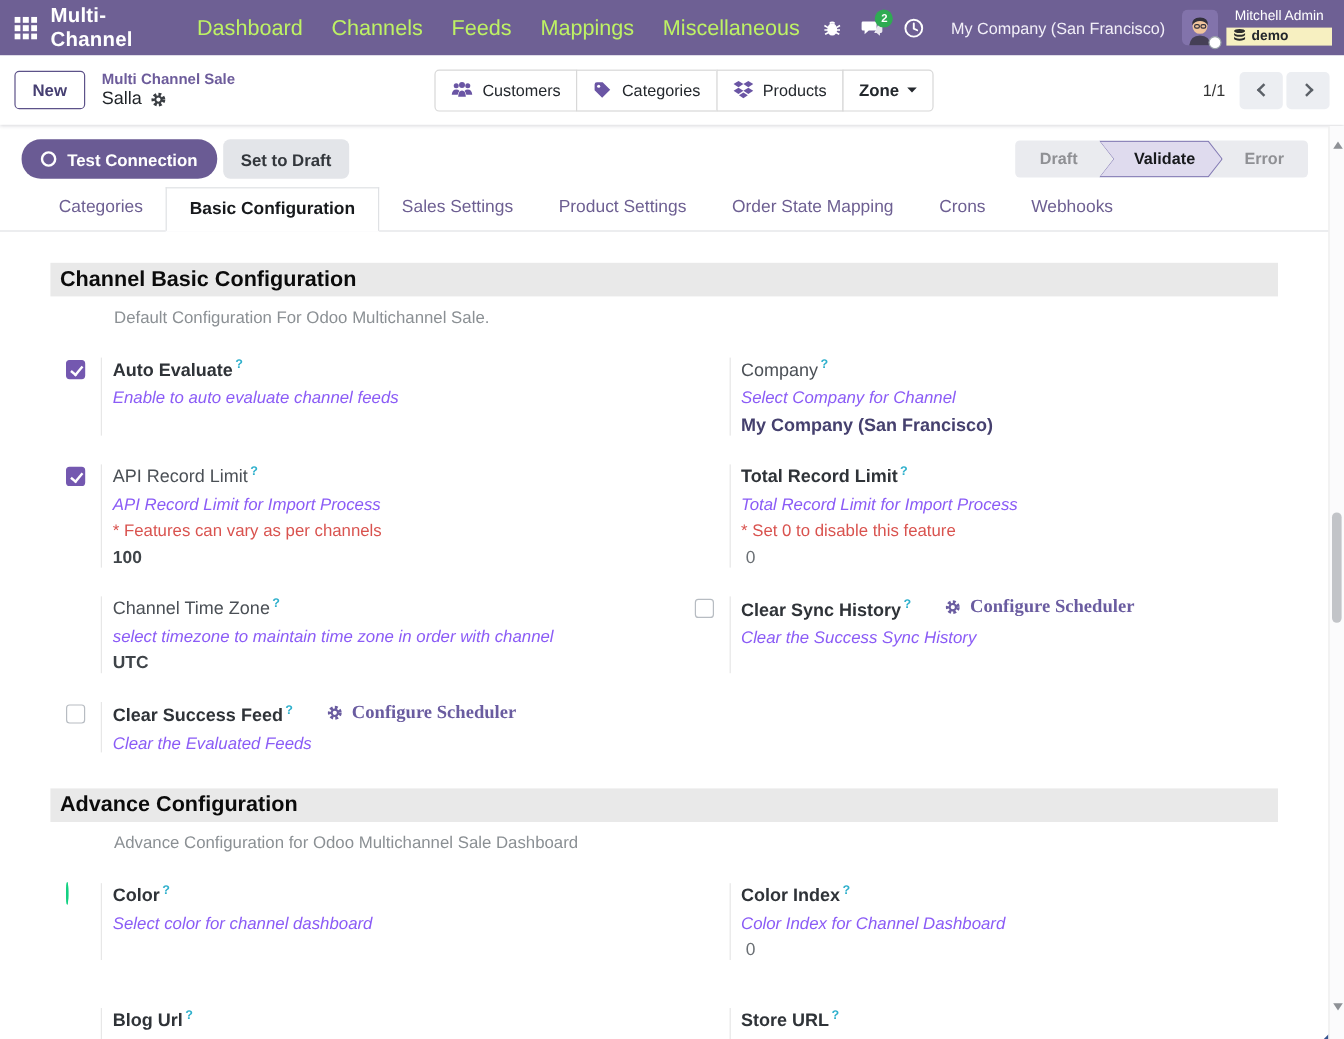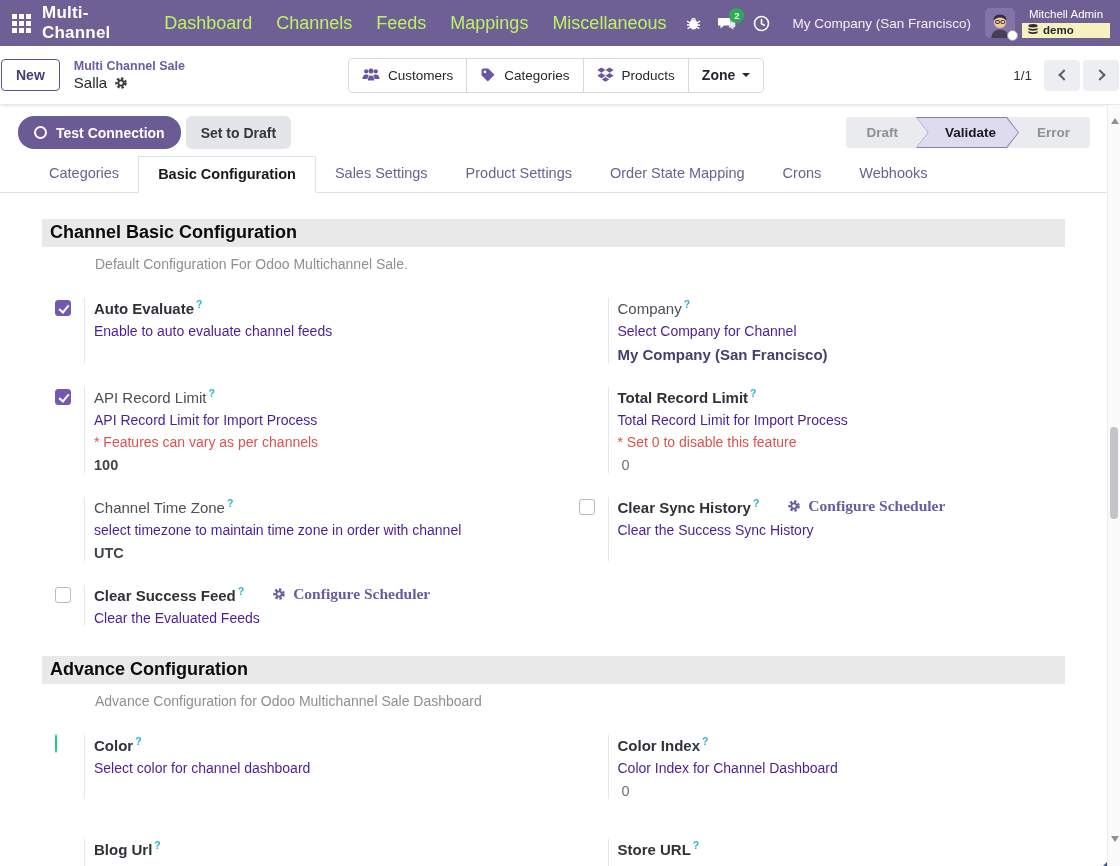--- a/index.html
+++ b/index.html
@@ -27,28 +27,28 @@
   .avatar-wrap { position:relative; width:30px; height:30px; flex:none; }
   .avatar-wrap svg { border-radius:5px; display:block; }
   .presence { position:absolute; right:-3px; bottom:-3px; width:11px; height:11px;
     background:#fff; border:1.5px solid #98a0a8; border-radius:50%; }
   .nv-user-col { display:flex; flex-direction:column; align-items:center; gap:2px; }
   .user-name { font-size:11.5px; color:#fff; line-height:1.1; }
   .db-badge { display:flex; align-items:center; gap:5px; background:#f7f0c1; color:#22262b;
     font-size:11.5px; font-weight:600; padding:1px 8px 2px 6px; min-width:88px; }
 
   
-  .cp { height:58px; background:#fff; display:flex; align-items:center; padding:0 1px;
+  .cp { height:58px; background:#fff; display:flex; align-items:center; padding:0 12px;
     box-shadow:0 1px 3px rgba(40,40,60,.18); position:relative; z-index:4; }
   .btn-new { background:#fff; border:1px solid #5d5289; color:#463f72; font-size:14px;
     font-weight:600; border-radius:4px; padding:7px 14px; cursor:pointer; }
   .bc { margin-left:14px; display:flex; flex-direction:column; gap:1px; }
   .bc-parent { color:#6d5c9b; font-size:12.5px; font-weight:600; cursor:pointer; }
   .bc-current { color:#1f2327; font-size:15px; display:flex; align-items:center; gap:7px; }
-  .cp-center { position:absolute; left:348px; display:flex; }
+  .cp-center { position:absolute; left:362px; display:flex; }
   .vbtn { display:flex; align-items:center; gap:8px; background:#fff; border:1px solid #d8d8d8;
     height:35px; padding:0 13px; font-size:13.5px; color:#24282d; margin-left:-1px; cursor:pointer; }
   .vbtn:first-child { border-radius:4px 0 0 4px; margin-left:0; }
   .vbtn.more { font-weight:600; border-radius:0 4px 4px 0; gap:7px; font-size:14px; }
   .caret-down { width:0; height:0; border:4px solid transparent; border-top-color:#24282d;
     margin-top:4px; }
   .pager { margin-left:auto; display:flex; align-items:center; gap:12px; }
   .pager-val { font-size:13.5px; color:#333; }
   .pager-btns { display:flex; gap:3px; }
   .pbtn { width:36px; height:31px; background:#eceef2; border:none; border-radius:4px;
@@ -89,21 +89,21 @@
     padding:3px 8px 4px; }
   .sec-sub { margin:9px 0 0 53px; font-size:14px; color:#8b9094; }
   .fgrid { display:grid; grid-template-columns:1fr 1fr; column-gap:37px; row-gap:24px;
     margin-top:26px; padding-left:13px; }
   .field { display:flex; align-items:stretch; }
   .cbcol { width:29px; flex:none; padding-top:2px; }
   .fbody { flex:1; min-width:0; border-left:1px solid #e7e7e7; padding-left:9px; }
   .flabel { font-size:15px; color:#4b5056; }
   .flabel.bold { font-weight:700; color:#2f3338; }
   sup.help { color:#2fb0cc; font-size:10.5px; margin-left:2px; font-weight:600; }
-  .fdesc { margin-top:6px; font-size:14px; color:#4c1d95; }
+  .fdesc { margin-top:6px; font-size:14px; color:#8b5cf6;font-style:italic; }
   .fnote { margin-top:6px; font-size:14px; color:#d9534f; }
   .fval { margin-top:7px; font-size:14.5px; }
   .fval.bold { font-weight:700; color:#3f4449; }
   .fval.company { font-weight:700; color:#45406e; font-size:15px; }
   .fval.plain { color:#6b7075; padding-left:4px; }
   .sched-link { margin-left:28px; color:#6a5ca0; font-family:"Liberation Serif", serif;
     font-size:15.5px; display:inline-flex; align-items:center; gap:7px; cursor:pointer;
     text-decoration:none; }
   .cbx { width:16px; height:16px; border-radius:3px; border:1px solid #b7bcc2; background:#fff;
     position:relative; display:inline-block; cursor:pointer; }

